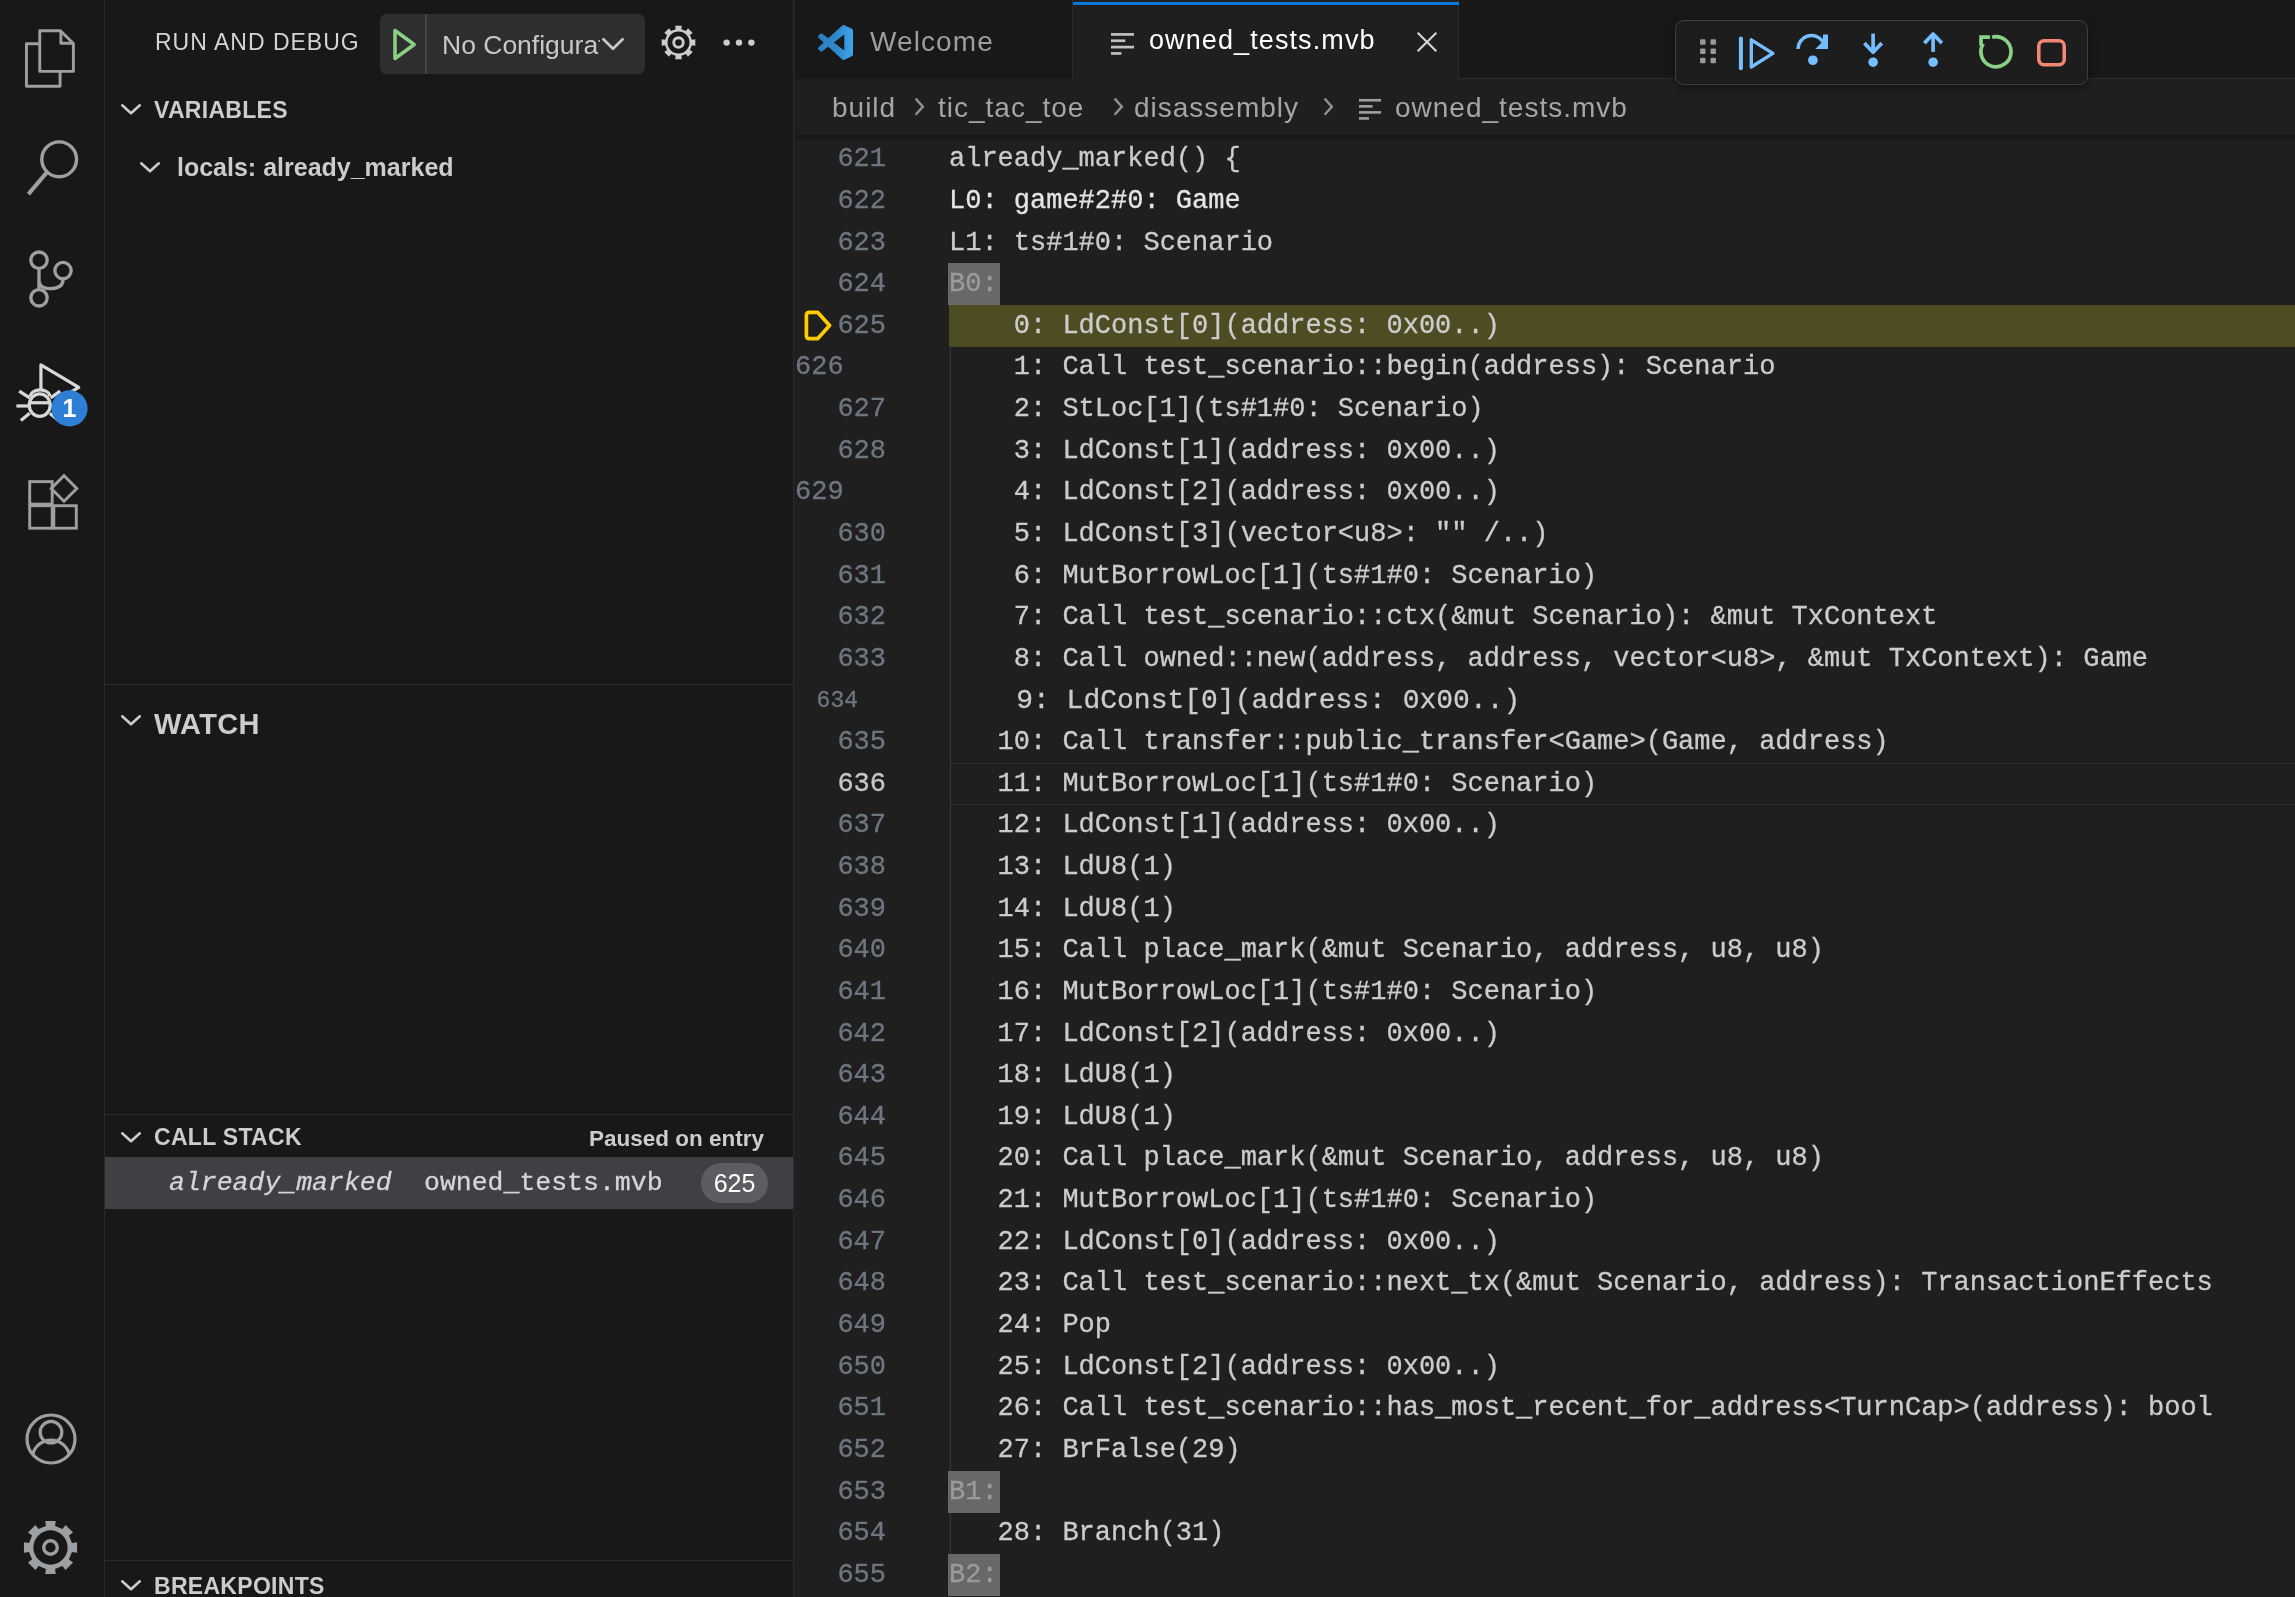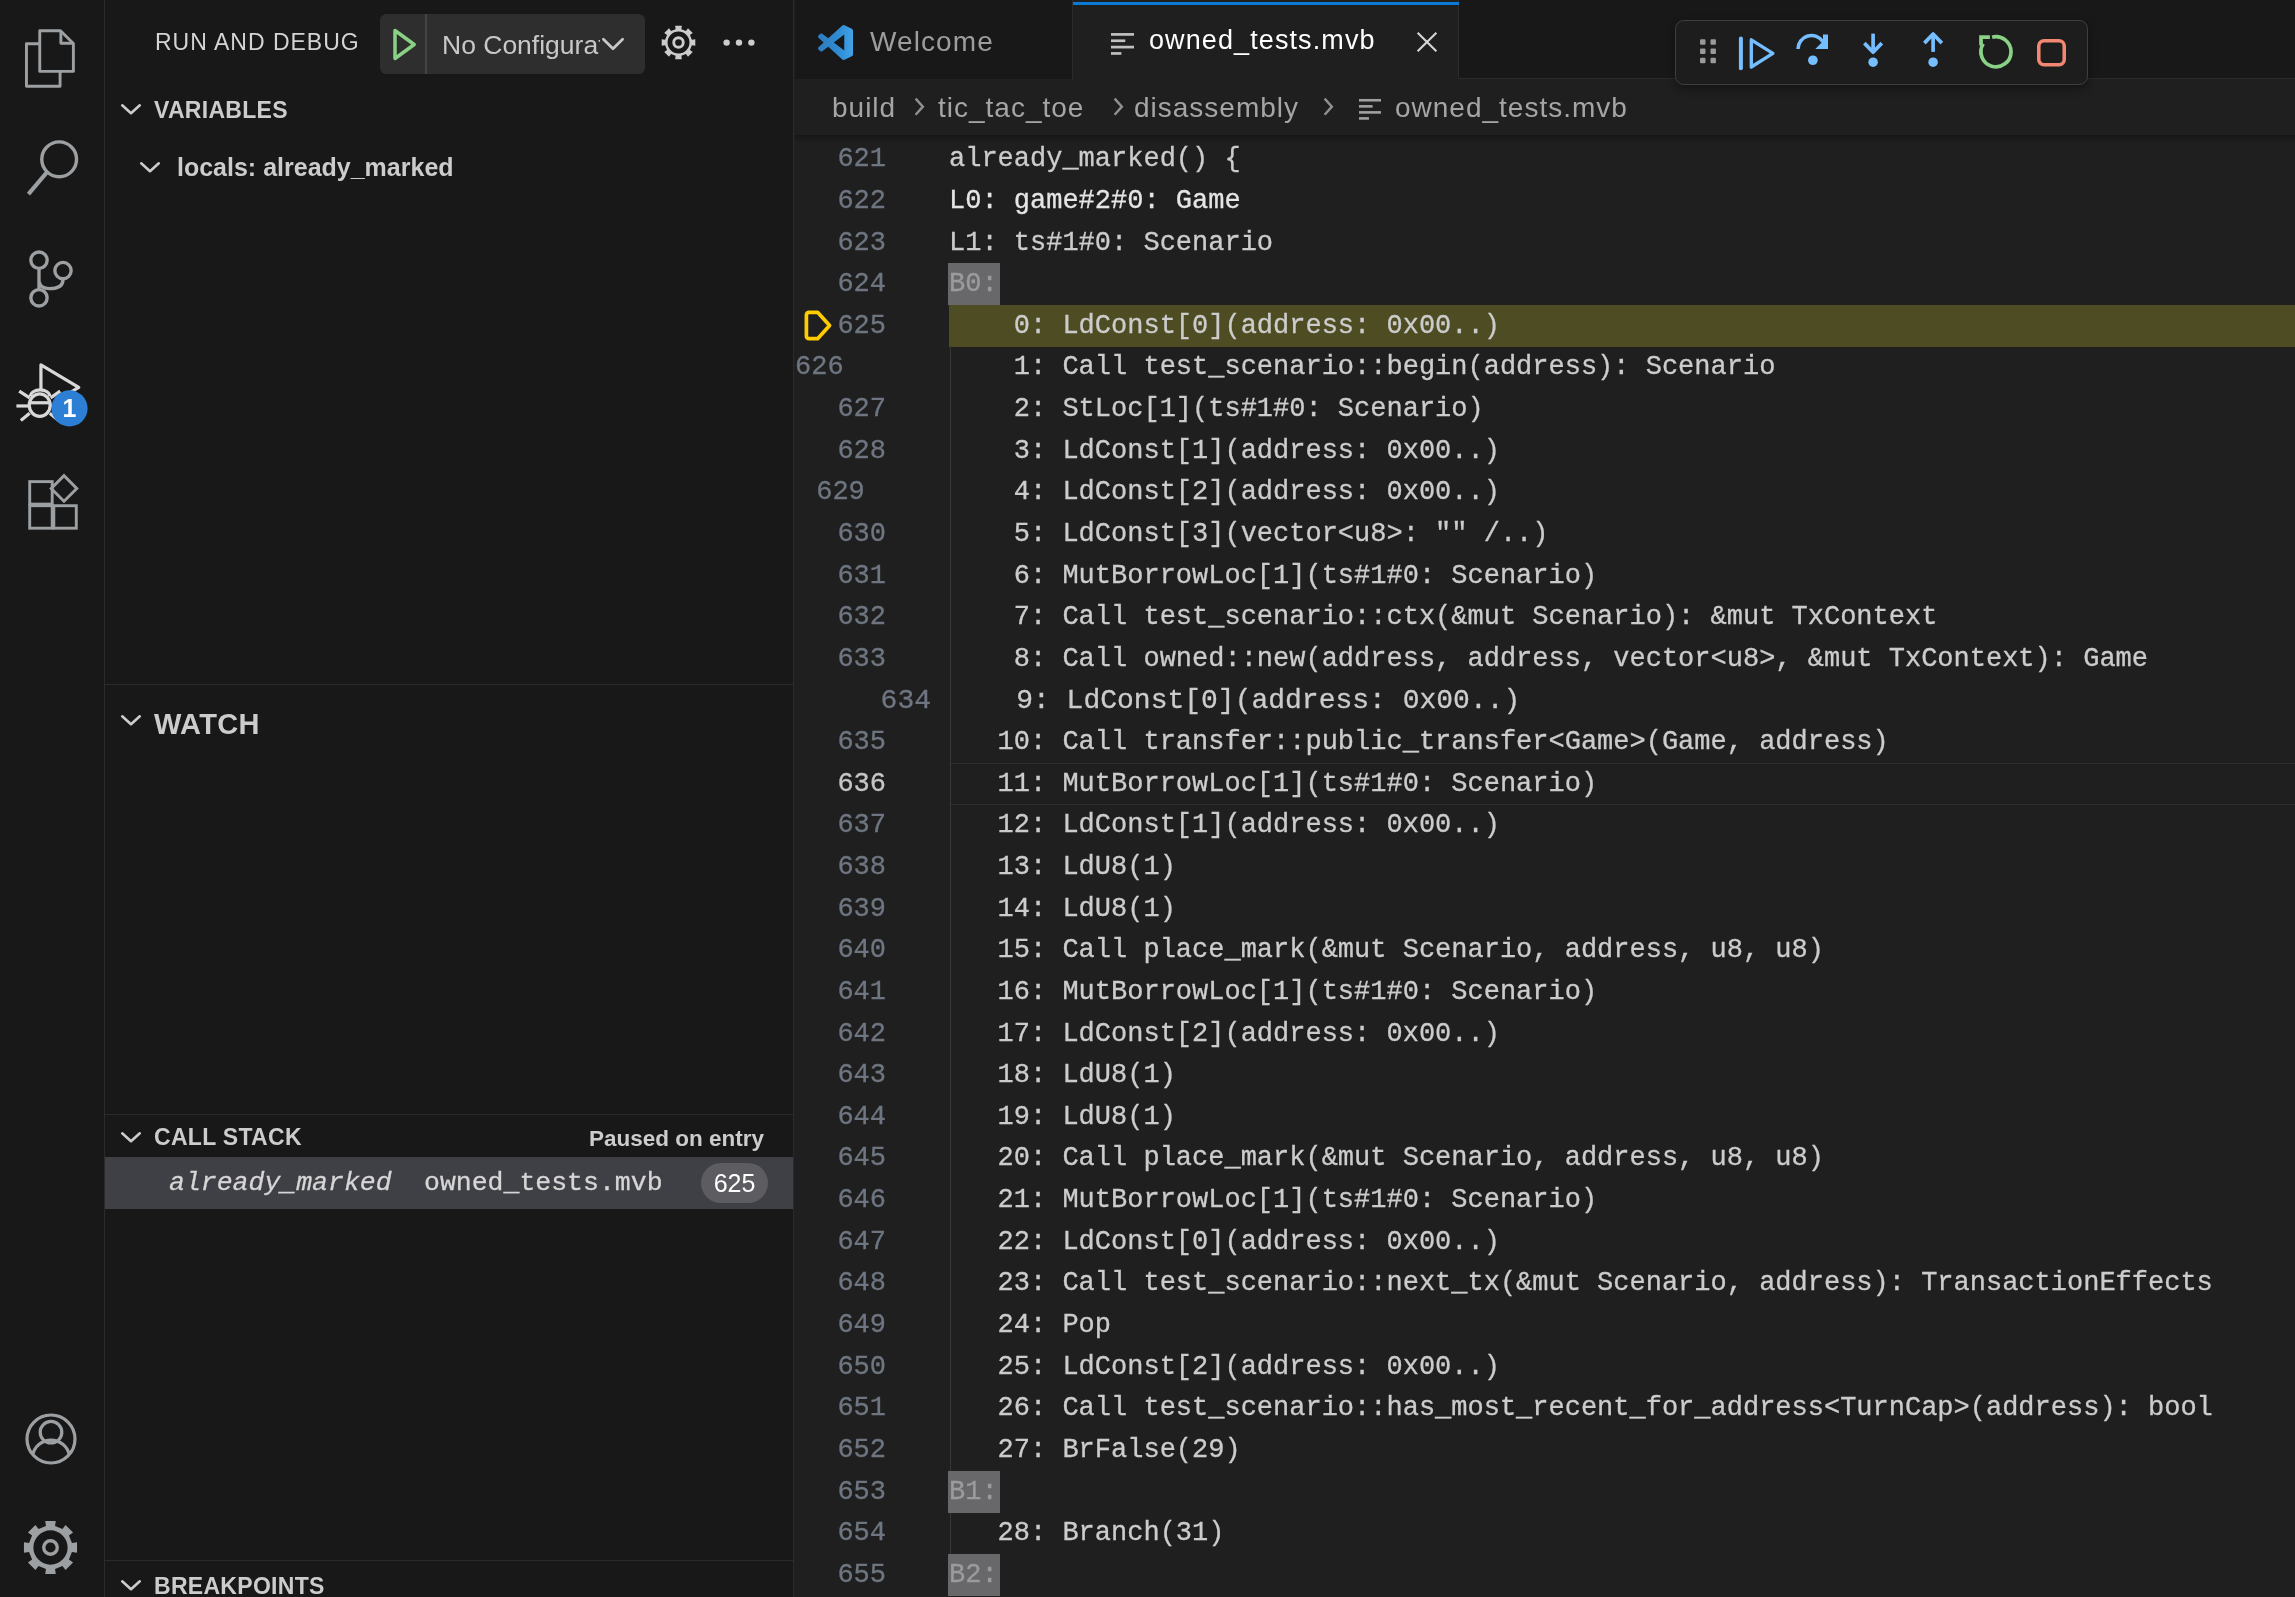--- a/index.html
+++ b/index.html
@@ -180,31 +180,31 @@
 <div class="abs" style="left:948px;top:263px;width:52px;height:42px;background:#68686a;"></div>
 <div class="abs mono" style="left:949px;top:263px;height:42px;line-height:42px;font-size:27px;color:#9b9b9b;white-space:pre;">B0:</div>
 <div class="abs mono" style="left:795px;top:305px;width:91px;height:42px;line-height:42px;font-size:27px;color:#6e7681;text-align:right;">625</div>
 <div class="abs mono" style="left:949px;top:305px;height:42px;line-height:42px;font-size:27px;color:#cccccc;white-space:pre;">    0: LdConst[0](address: 0x00..)</div>
 <div class="abs mono" style="left:795px;top:346px;width:91px;height:42px;line-height:42px;font-size:27px;color:#6e7681;text-align:left;">626</div>
 <div class="abs mono" style="left:949px;top:346px;height:42px;line-height:42px;font-size:27px;color:#cccccc;white-space:pre;">    1: Call test_scenario::begin(address): Scenario</div>
 <div class="abs mono" style="left:795px;top:388px;width:91px;height:42px;line-height:42px;font-size:27px;color:#6e7681;text-align:right;">627</div>
 <div class="abs mono" style="left:949px;top:388px;height:42px;line-height:42px;font-size:27px;color:#cccccc;white-space:pre;">    2: StLoc[1](ts#1#0: Scenario)</div>
 <div class="abs mono" style="left:795px;top:430px;width:91px;height:42px;line-height:42px;font-size:27px;color:#6e7681;text-align:right;">628</div>
 <div class="abs mono" style="left:949px;top:430px;height:42px;line-height:42px;font-size:27px;color:#cccccc;white-space:pre;">    3: LdConst[1](address: 0x00..)</div>
-<div class="abs mono" style="left:795px;top:471px;width:91px;height:42px;line-height:42px;font-size:27px;color:#6e7681;text-align:center;">629</div>
+<div class="abs mono" style="left:795px;top:471px;width:91px;height:42px;line-height:42px;font-size:27px;color:#6e7681;text-align:left;">629</div>
 <div class="abs mono" style="left:949px;top:471px;height:42px;line-height:42px;font-size:27px;color:#cccccc;white-space:pre;">    4: LdConst[2](address: 0x00..)</div>
 <div class="abs mono" style="left:795px;top:513px;width:91px;height:42px;line-height:42px;font-size:27px;color:#6e7681;text-align:right;">630</div>
 <div class="abs mono" style="left:949px;top:513px;height:42px;line-height:42px;font-size:27px;color:#cccccc;white-space:pre;">    5: LdConst[3](vector&lt;u8&gt;: "" /..)</div>
 <div class="abs mono" style="left:795px;top:555px;width:91px;height:42px;line-height:42px;font-size:27px;color:#6e7681;text-align:right;">631</div>
 <div class="abs mono" style="left:949px;top:555px;height:42px;line-height:42px;font-size:27px;color:#cccccc;white-space:pre;">    6: MutBorrowLoc[1](ts#1#0: Scenario)</div>
 <div class="abs mono" style="left:795px;top:596px;width:91px;height:42px;line-height:42px;font-size:27px;color:#6e7681;text-align:right;">632</div>
 <div class="abs mono" style="left:949px;top:596px;height:42px;line-height:42px;font-size:27px;color:#cccccc;white-space:pre;">    7: Call test_scenario::ctx(&amp;mut Scenario): &amp;mut TxContext</div>
 <div class="abs mono" style="left:795px;top:638px;width:91px;height:42px;line-height:42px;font-size:27px;color:#6e7681;text-align:right;">633</div>
 <div class="abs mono" style="left:949px;top:638px;height:42px;line-height:42px;font-size:27px;color:#cccccc;white-space:pre;">    8: Call owned::new(address, address, vector&lt;u8&gt;, &amp;mut TxContext): Game</div>
-<div class="abs mono" style="left:840px;top:680px;width:91px;height:42px;line-height:42px;font-size:28px;color:#6e7681;text-align:right;">634</div>
+<div class="abs mono" style="left:767px;top:680px;width:91px;height:42px;line-height:42px;font-size:23px;color:#6e7681;text-align:right;">634</div>
 <div class="abs mono" style="left:949px;top:680px;height:42px;line-height:42px;font-size:28px;color:#cccccc;white-space:pre;">    9: LdConst[0](address: 0x00..)</div>
 <div class="abs mono" style="left:795px;top:721px;width:91px;height:42px;line-height:42px;font-size:27px;color:#6e7681;text-align:right;">635</div>
 <div class="abs mono" style="left:949px;top:721px;height:42px;line-height:42px;font-size:27px;color:#cccccc;white-space:pre;">   10: Call transfer::public_transfer&lt;Game&gt;(Game, address)</div>
 <div class="abs mono" style="left:795px;top:763px;width:91px;height:42px;line-height:42px;font-size:27px;color:#c6c6c6;text-align:right;">636</div>
 <div class="abs mono" style="left:949px;top:763px;height:42px;line-height:42px;font-size:27px;color:#cccccc;white-space:pre;text-align:center;">   11: MutBorrowLoc[1](ts#1#0: Scenario)</div>
 <div class="abs mono" style="left:795px;top:804px;width:91px;height:42px;line-height:42px;font-size:27px;color:#6e7681;text-align:right;">637</div>
 <div class="abs mono" style="left:949px;top:804px;height:42px;line-height:42px;font-size:27px;color:#cccccc;white-space:pre;">   12: LdConst[1](address: 0x00..)</div>
 <div class="abs mono" style="left:795px;top:846px;width:91px;height:42px;line-height:42px;font-size:27px;color:#6e7681;text-align:right;">638</div>
 <div class="abs mono" style="left:949px;top:846px;height:42px;line-height:42px;font-size:27px;color:#cccccc;white-space:pre;">   13: LdU8(1)</div>
 <div class="abs mono" style="left:795px;top:888px;width:91px;height:42px;line-height:42px;font-size:27px;color:#6e7681;text-align:right;">639</div>

